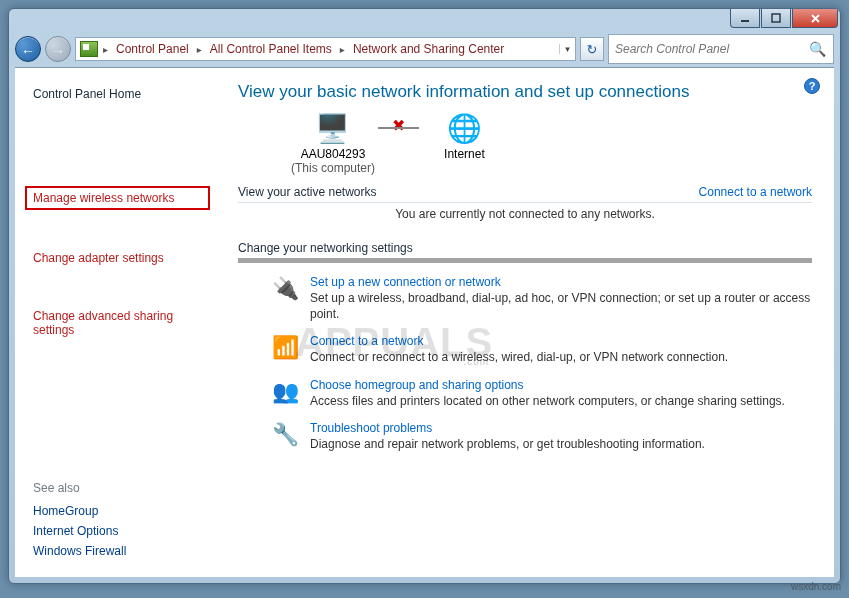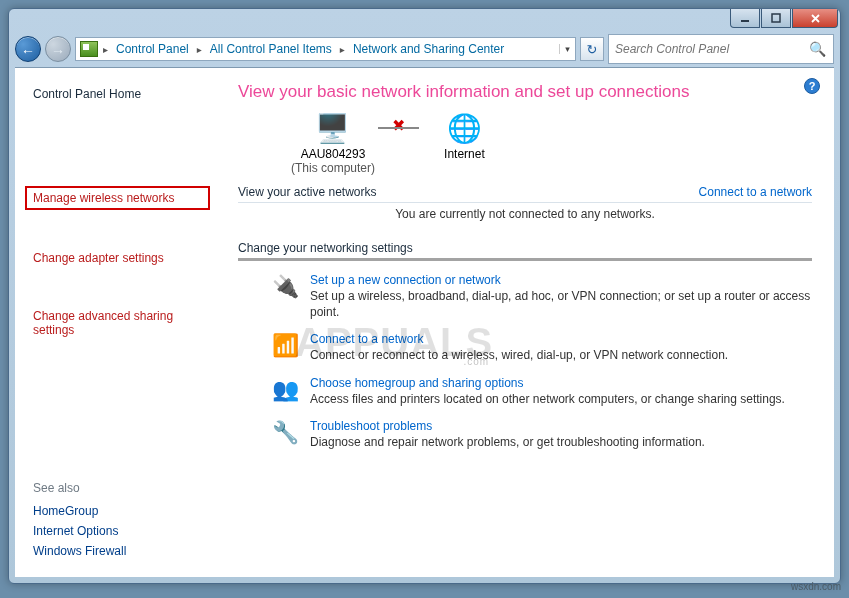--- a/index.html
+++ b/index.html
@@ -74,21 +74,21 @@
     height: 24px;
     background: #fff;
     border: 1px solid #8ea7be;
     display: flex;
     align-items: center;
     padding-left: 4px;
     gap: 2px;
     white-space: nowrap;
     overflow: hidden;
   }
-  .crumb { display: inline-flex; align-items: center; padding: 0 3px; color: #0369a1; cursor: default;}
+  .crumb { display: inline-flex; align-items: center; padding: 0 3px; color: #7f1d1d; cursor: default;}
   .crumb-sep { font-size: 10px; color: #555; padding: 0 3px;}
   .addr-drop { margin-left: auto; border-left: 1px solid #ccc; width: 16px; text-align: center; color: #444; font-size: 9px; }
   .refresh-btn { width:24px;height:24px;background:linear-gradient(#fff,#d9e4ee);border:1px solid #8ea7be;display:flex;align-items:center;justify-content:center;color:#1e5ea0;font-size:13px;}
   .search {
     width: 226px;
     height: 30px;
     background: #fff;
     border: 1px solid #8ea7be;
     display: flex; align-items: center;
     padding: 0 6px;
@@ -124,33 +124,33 @@
     overflow: auto;
     position: relative;
   }
   .help-icon {
     position:absolute; top:10px; right:14px;
     width:16px;height:16px;border-radius:50%;
     background:#2c7dd1;color:#fff;font-weight:bold;font-size:11px;
     display:flex;align-items:center;justify-content:center;
     border:1px solid #1c5ca0;
   }
-  .page-title { color:#ec4899; font-size:17px; margin-bottom: 10px; }
+  .page-title { color:#0369a1; font-size:17px; margin-bottom: 10px; }
   .net-map { display:flex; align-items:center; gap:0; margin:6px 0 10px 30px; }
   .map-node { display:flex; flex-direction:column; align-items:center; width:130px;}
   .map-node .icon { font-size:28px; margin-bottom:2px;}
   .map-node .lbl { text-align:center; font-size:12px;}
   .map-node .sub { color:#555; font-size:12px;}
   .map-line { height:2px; background:#888; width:40px; position:relative; margin:0 -20px; top:-16px;}
   .map-x { font-size:16px; color:#d10000; position:relative; top:-18px; margin:0 -6px;}
   .section-row { display:flex; justify-content:space-between; align-items:center; border-bottom:1px solid #d9e2ea; padding-bottom:3px; margin-top:10px;}
   .section-lbl { color:#1a2b3c; }
   .section-link { color:#0066cc; }
   .active-msg { text-align:center; color:#333; padding:4px 0 8px;}
-  .subhead { color:#1a2b3c; margin-top:12px; border-bottom:3px solid #a3a3a3; padding-bottom:3px;}
+  .subhead { color:#1a2b3c; margin-top:12px; border-bottom:5px solid #a3a3a3; padding-bottom:3px;}
   .opt { display:flex; gap:10px; margin:12px 0 0 34px; }
   .opt-icon { width:28px; height:28px; display:flex; align-items:center; justify-content:center; font-size:22px;}
   .opt-body { flex:1;}
   .opt-title { color:#0066cc; margin-bottom:2px;}
   .opt-desc { color:#333; font-size:12px; line-height:1.3;}
   .cp-icon { width:18px;height:16px;background:linear-gradient(#8fc35a,#4a8f1f);border:1px solid #3a7010;display:inline-block;position:relative;}
   .cp-icon::after{content:"";position:absolute;left:2px;top:2px;width:6px;height:6px;background:#fff;}
   .watermark { position:absolute; left:280px; top:252px; font-size:40px; font-weight:600; letter-spacing:1px; color:rgba(0,0,0,.12); pointer-events:none;}
   .watermark small{position:absolute;bottom:-2px;right:4px;font-size:10px;font-weight:normal;color:rgba(0,0,0,.25);}
   .footer-mark { position:absolute; bottom:6px; right:8px; font-size:10px; color:#4b5b66; }

